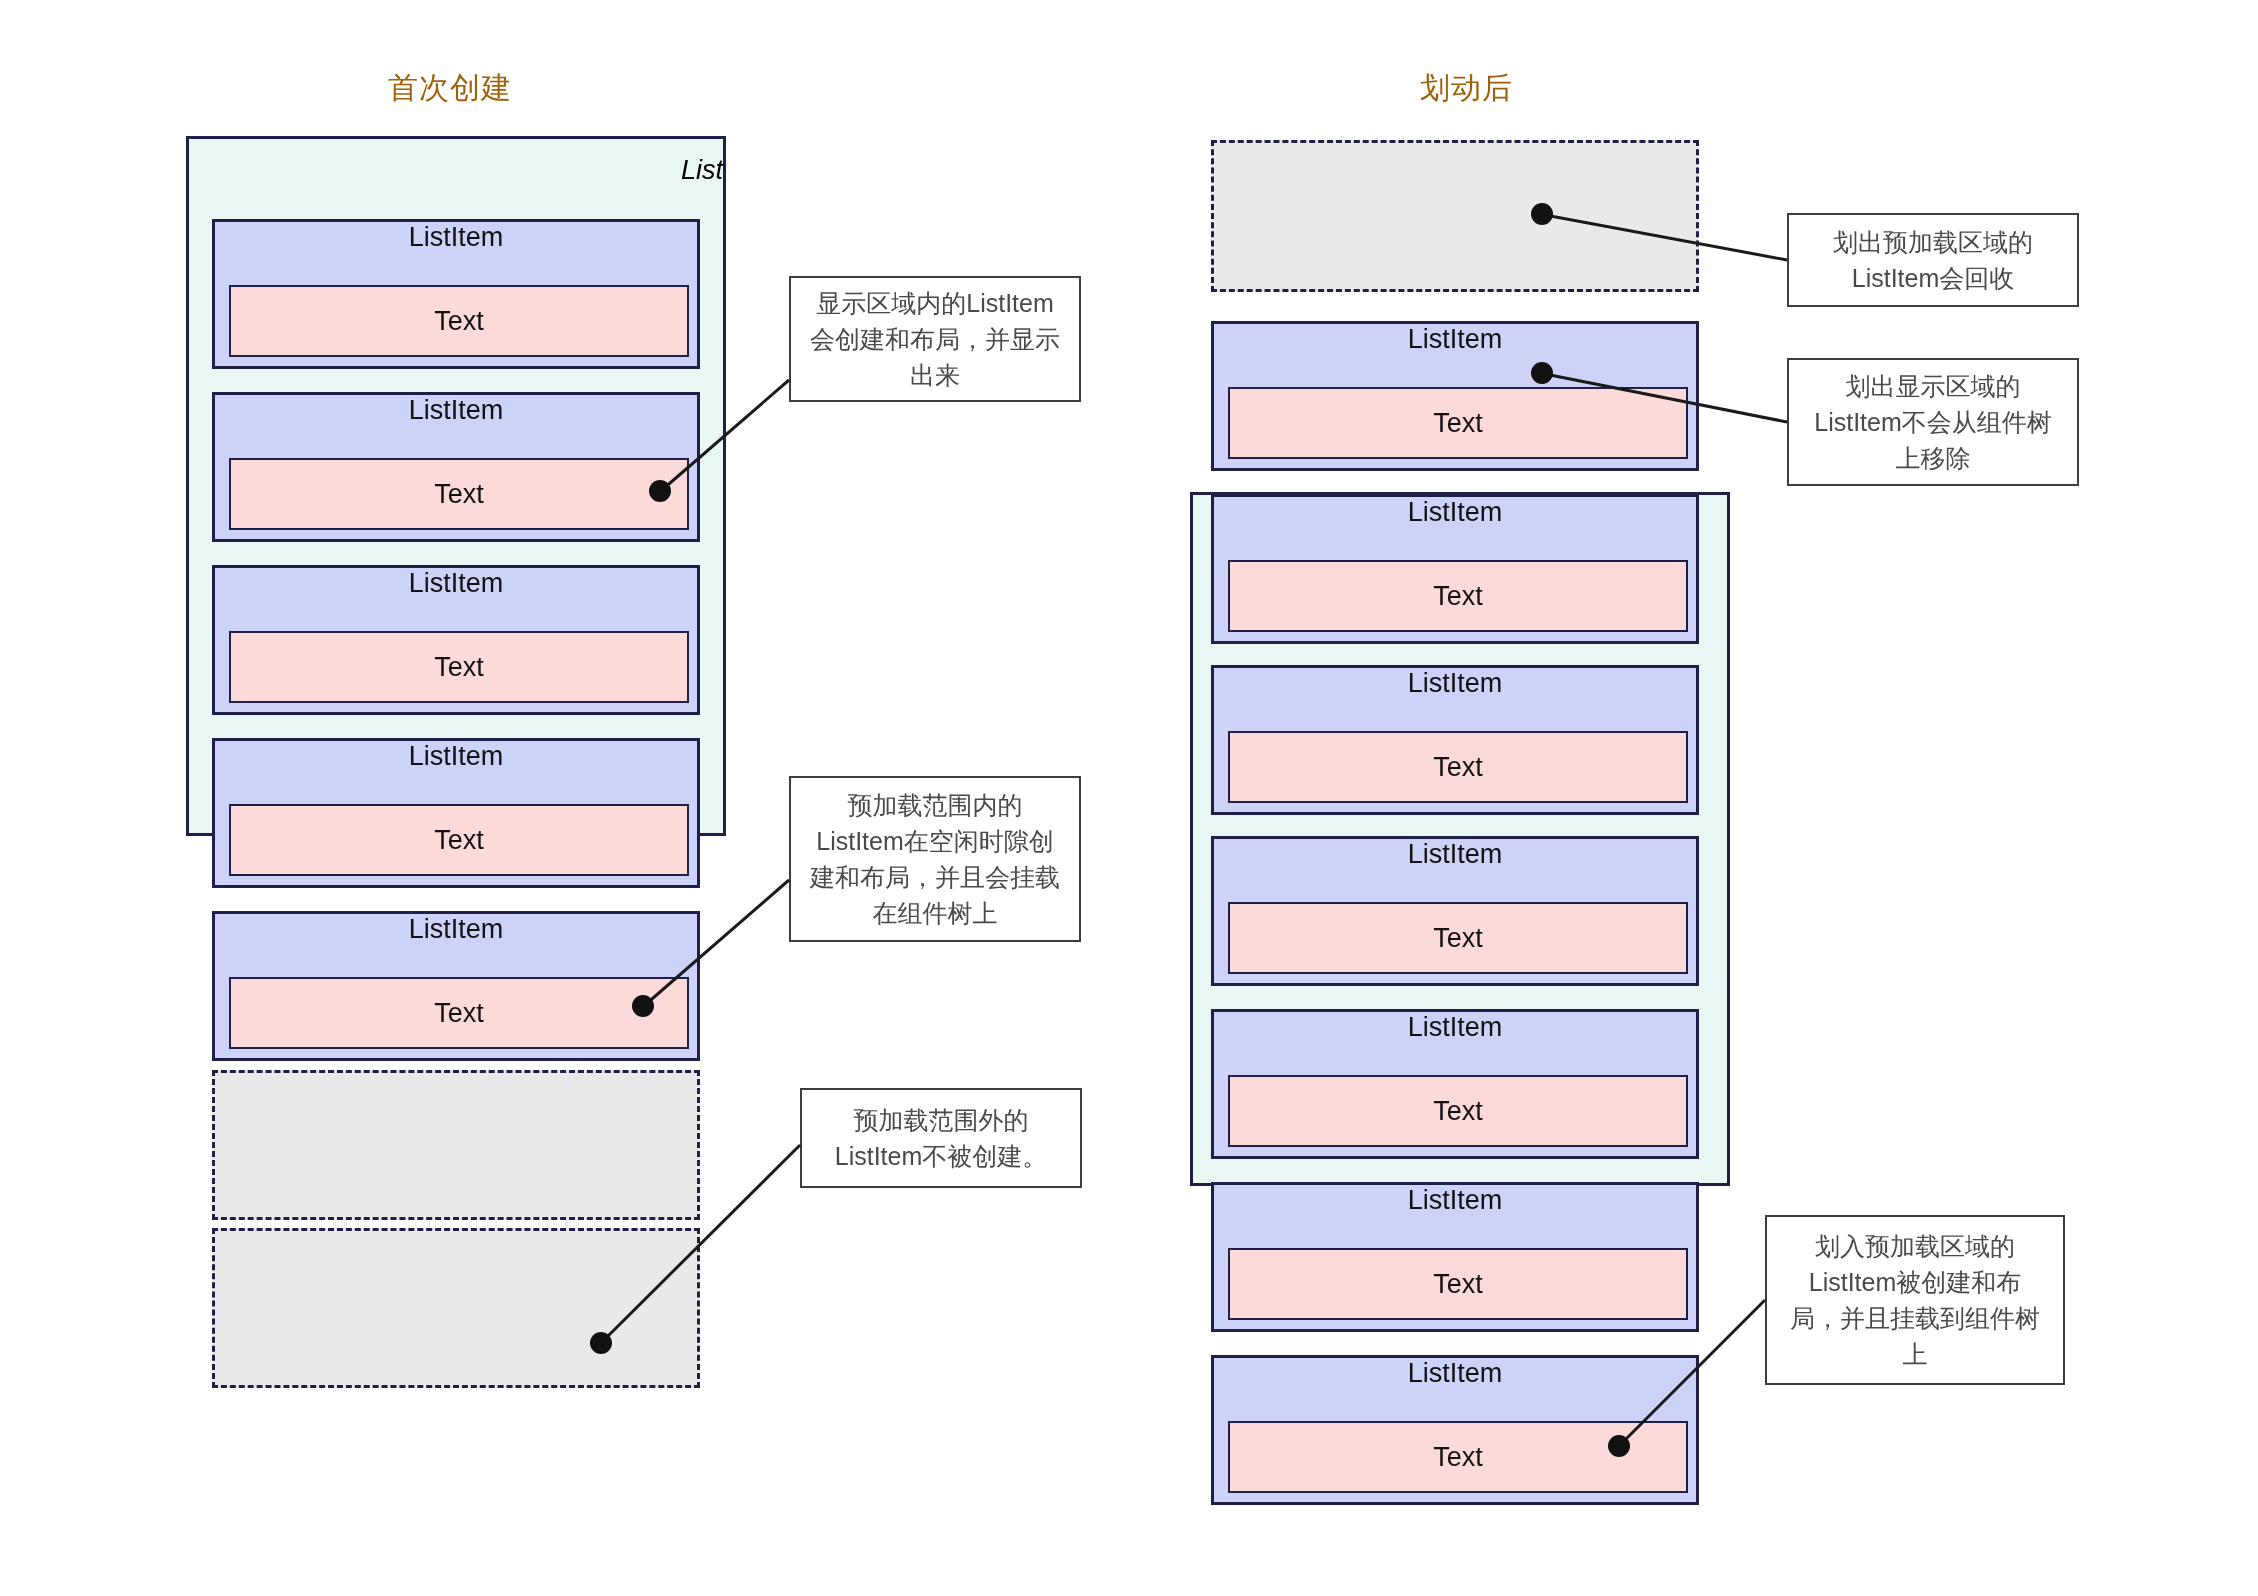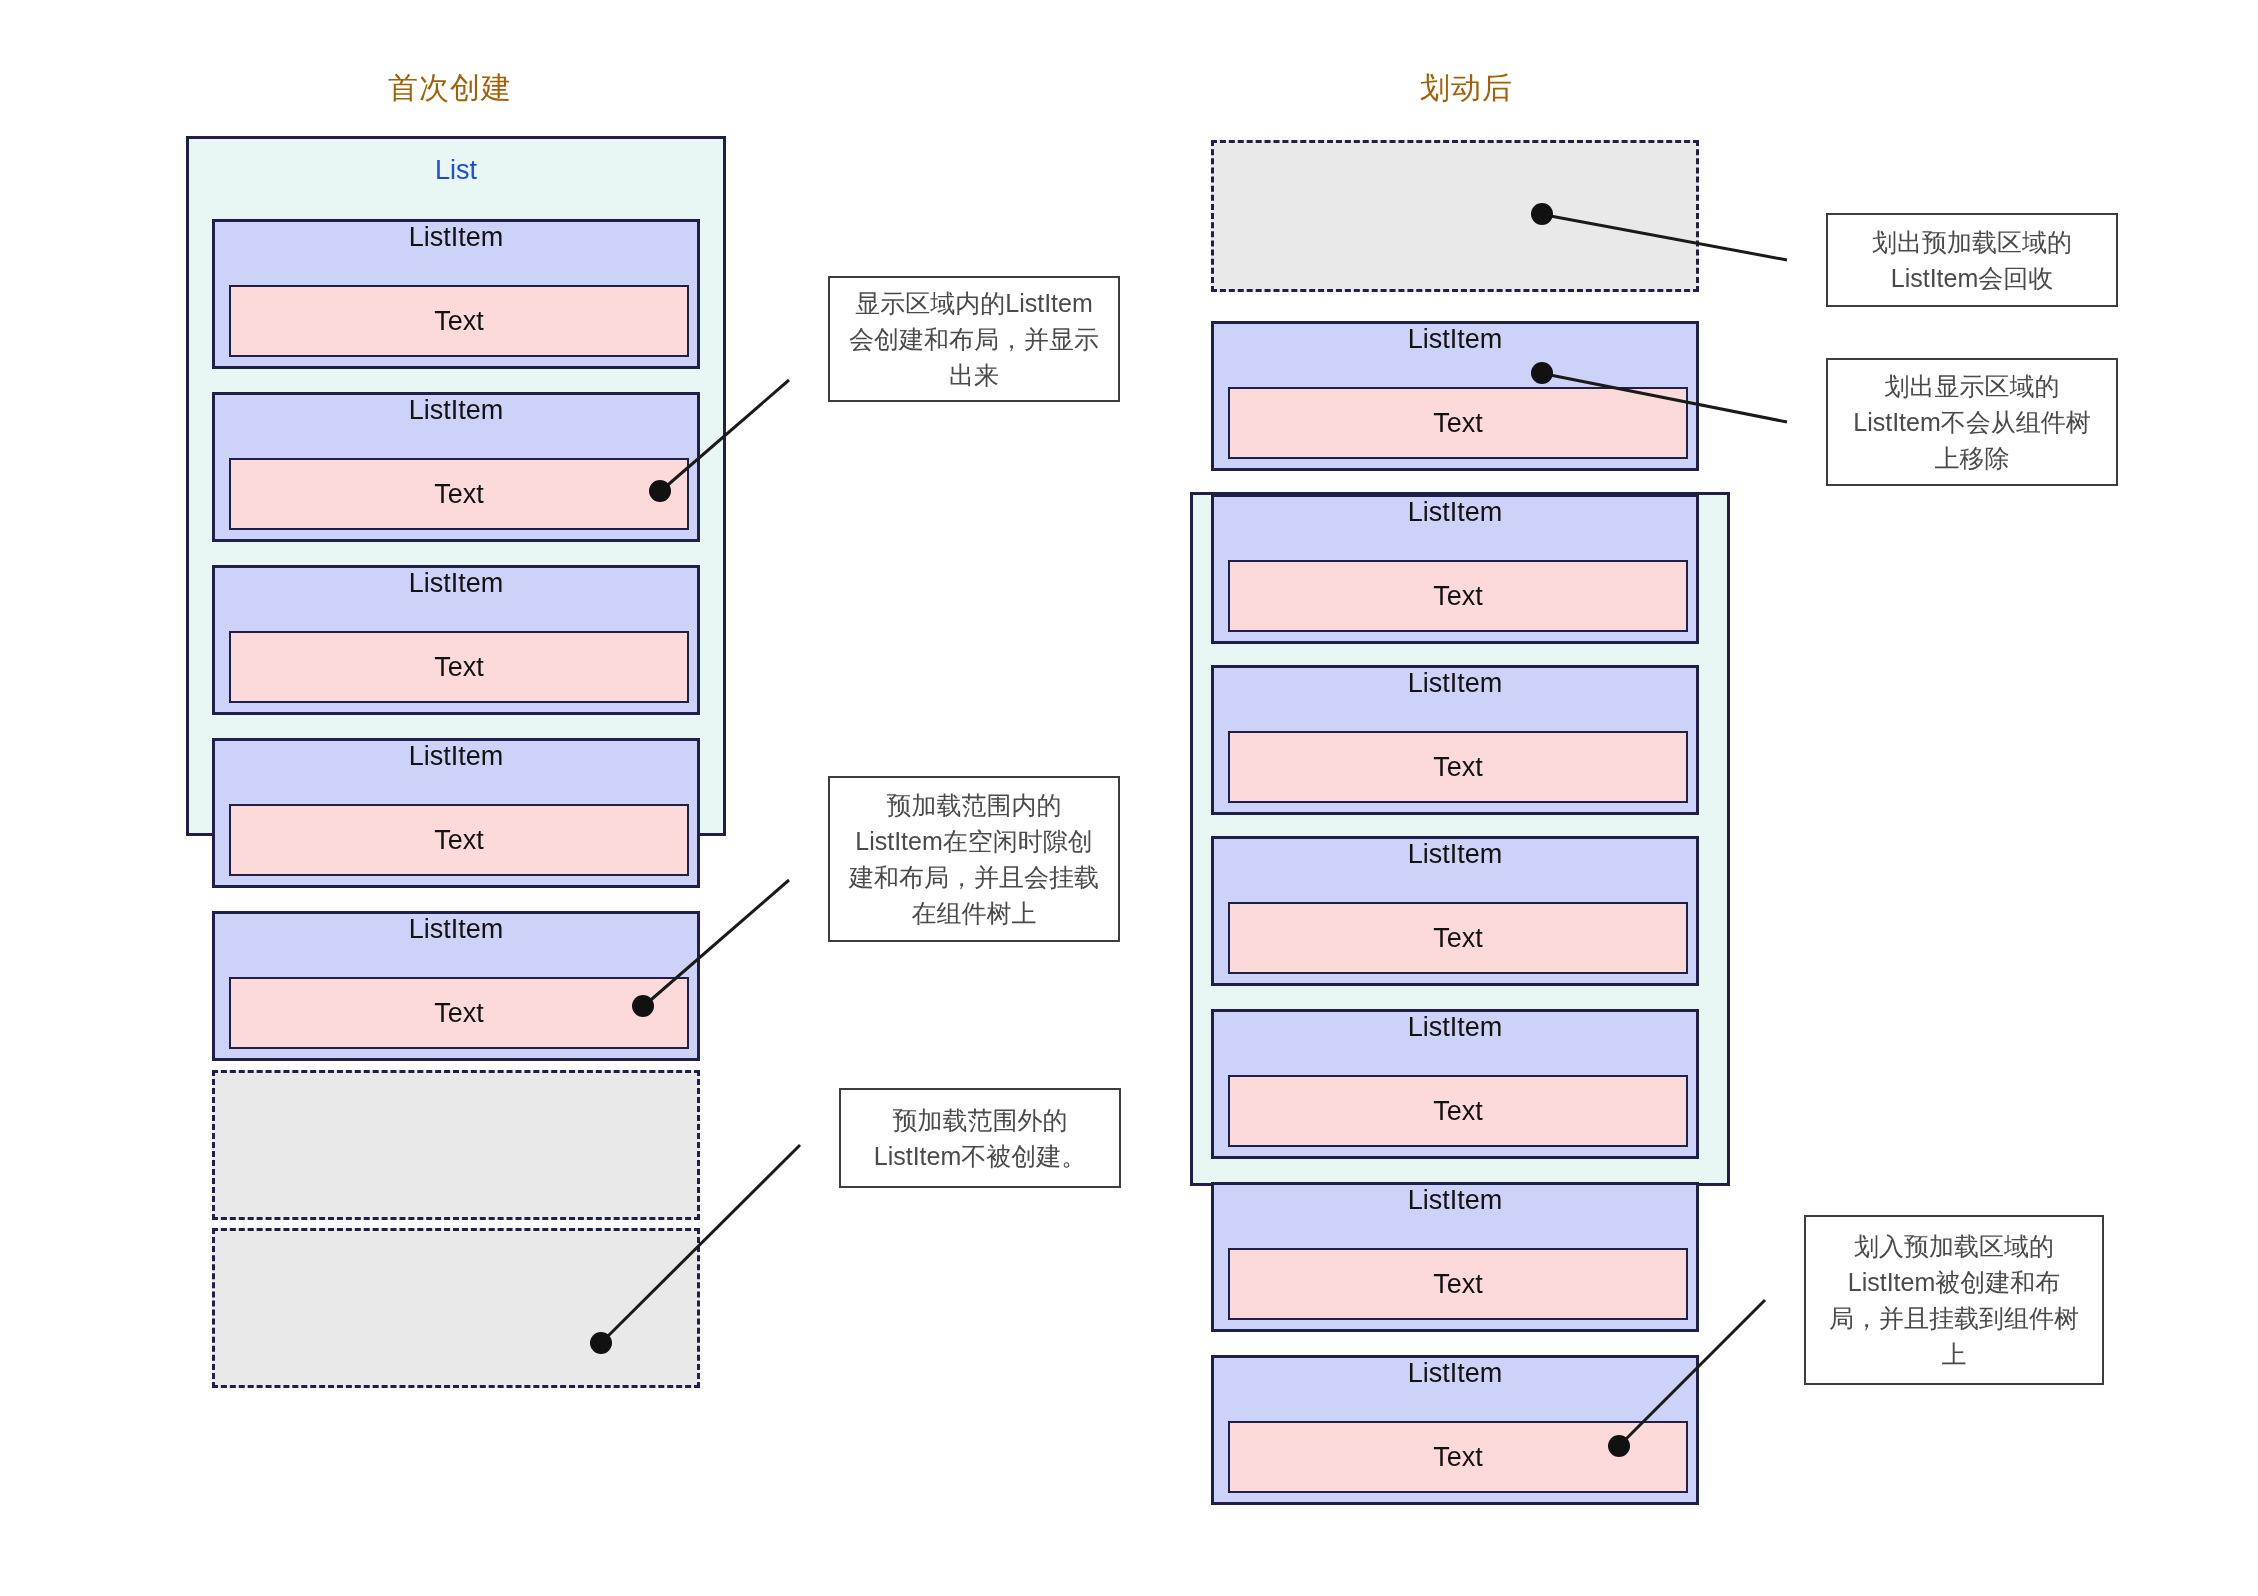--- a/index.html
+++ b/index.html
@@ -31,23 +31,24 @@
   .list-box {
     position: absolute;
     background: #e8f7f4;
     border: 3px solid #1f1f47;
     box-sizing: border-box;
   }
   .list-box-label {
     position: absolute;
     left: 0; right: 0;
     top: 16px;
-    text-align: center;
+    text-align: right;
     font-size: 27px;
-    color: #1d4ed8;
+    color: #000000;
+    font-style: italic;
   }
   .listitem {
     position: absolute;
     background: #ccd2f8;
     border: 3px solid #1f1f47;
     box-sizing: border-box;
   }
   .listitem-label {
     position: absolute;
     left: 0; right: 0;
@@ -83,21 +84,20 @@
     border: 2px solid #3d3d3d;
     box-sizing: border-box;
     display: flex;
     align-items: center;
     justify-content: center;
     text-align: center;
     padding: 8px 12px;
     color: #4a4a4a;
     font-size: 25px;
     line-height: 1.45;
-    margin-left: 39px;
   }
   .note span { display: block; white-space: pre-line; }
   
   svg.leaders {
     position: absolute;
     left: 0; top: 0;
     width: 2258px;
     height: 1596px;
     pointer-events: none;
   }

